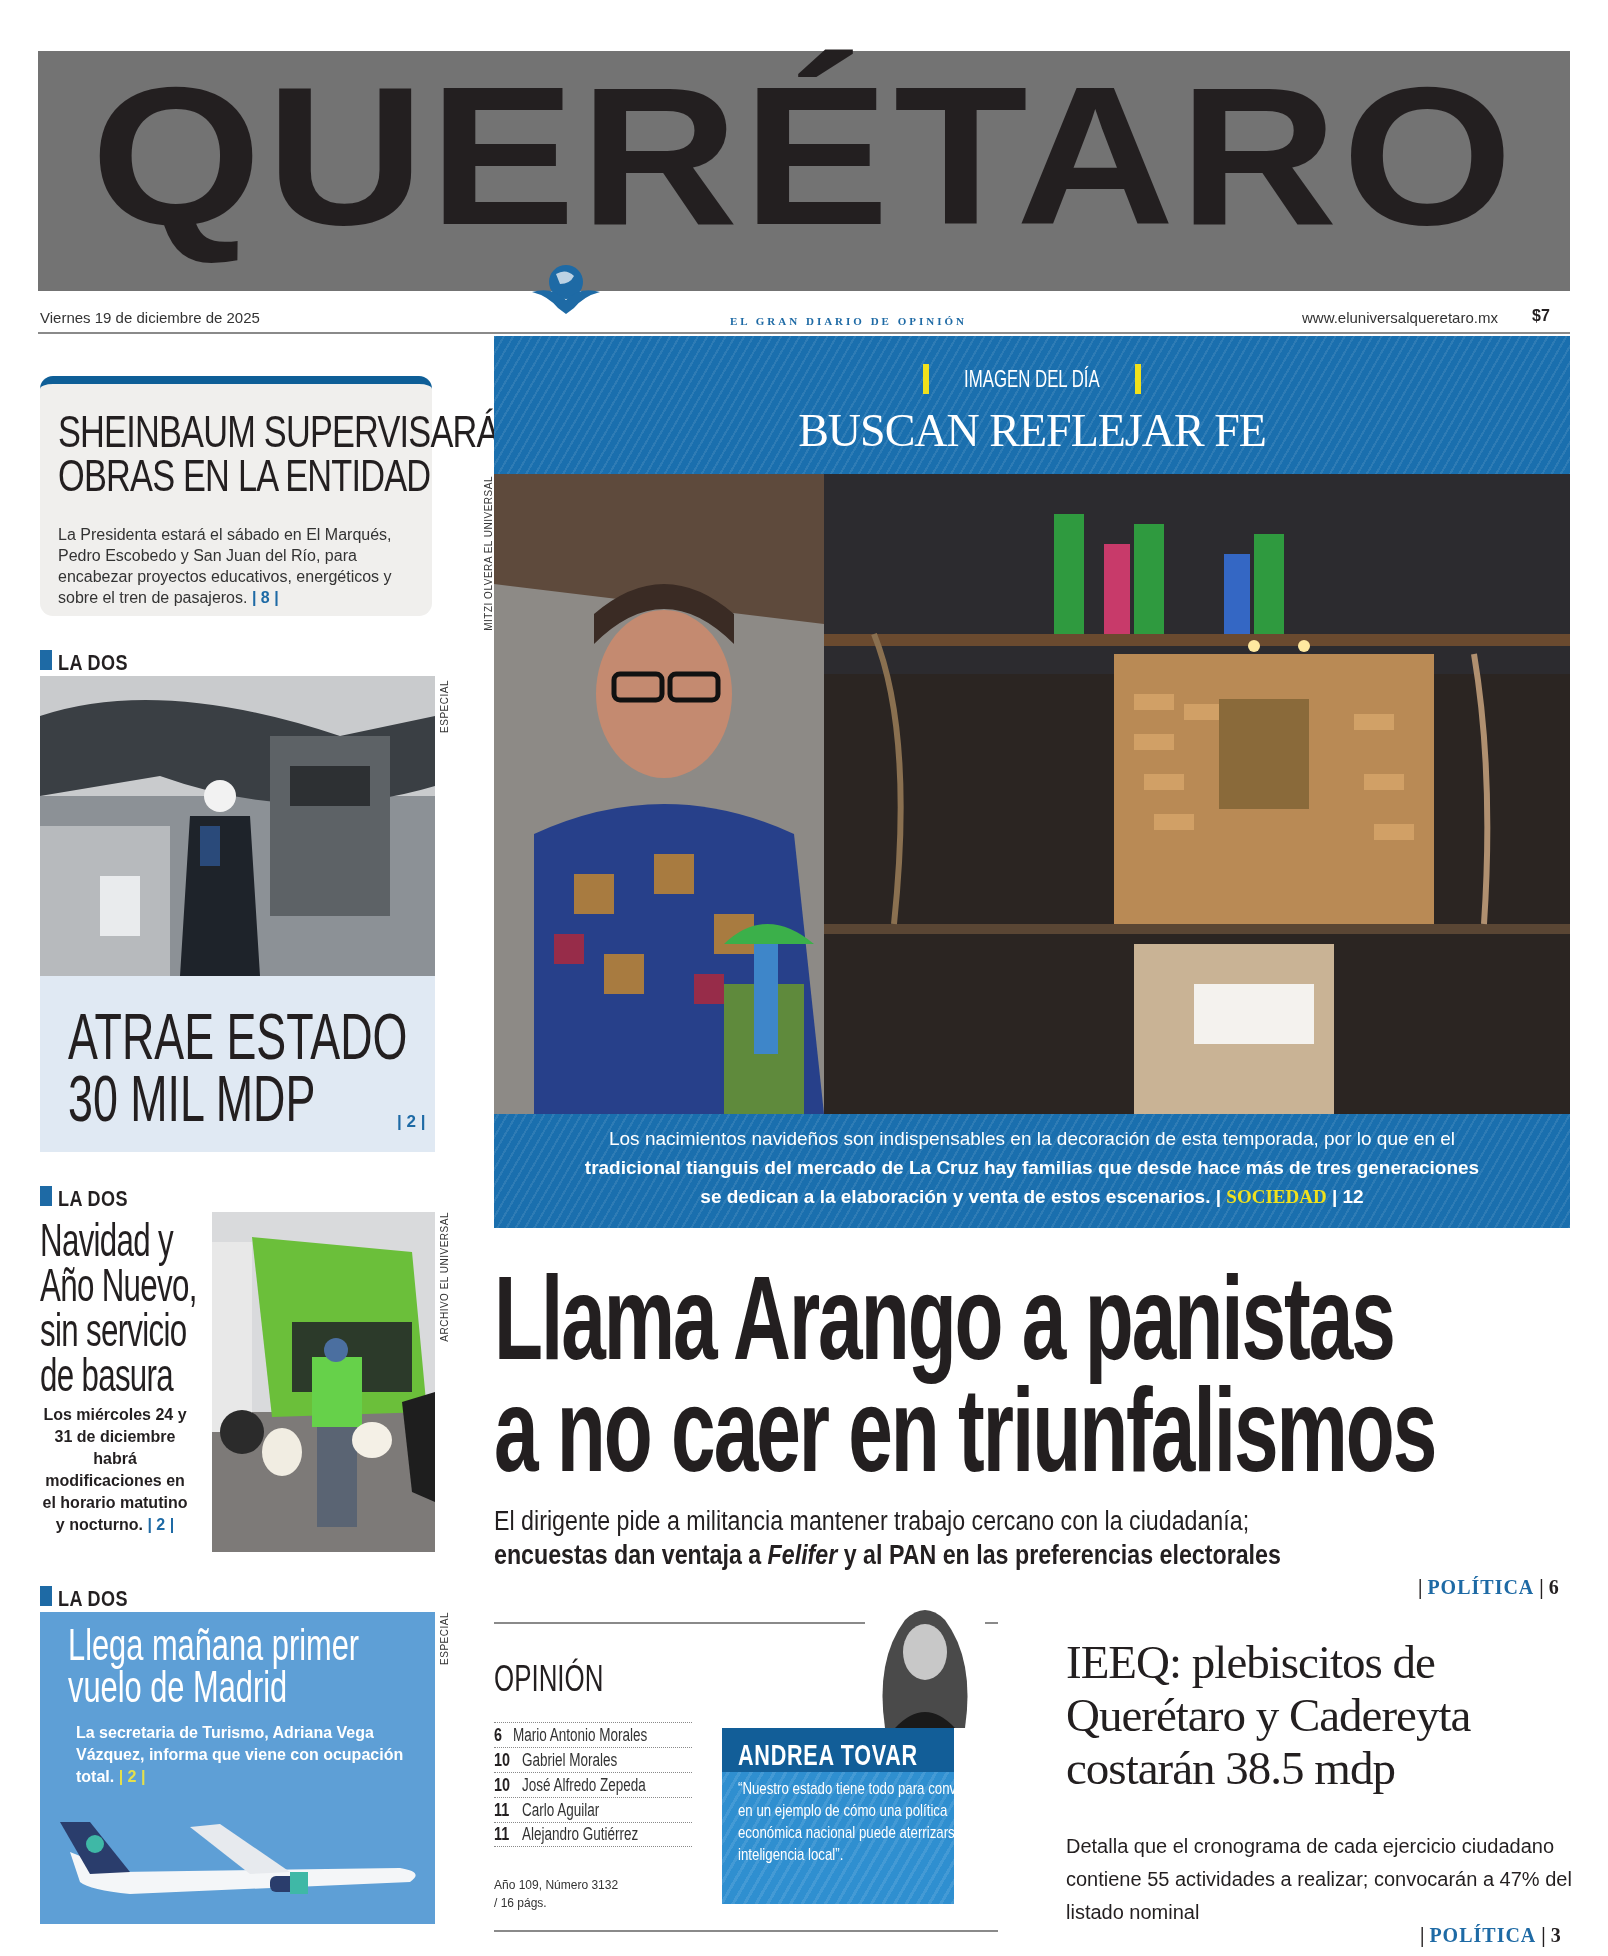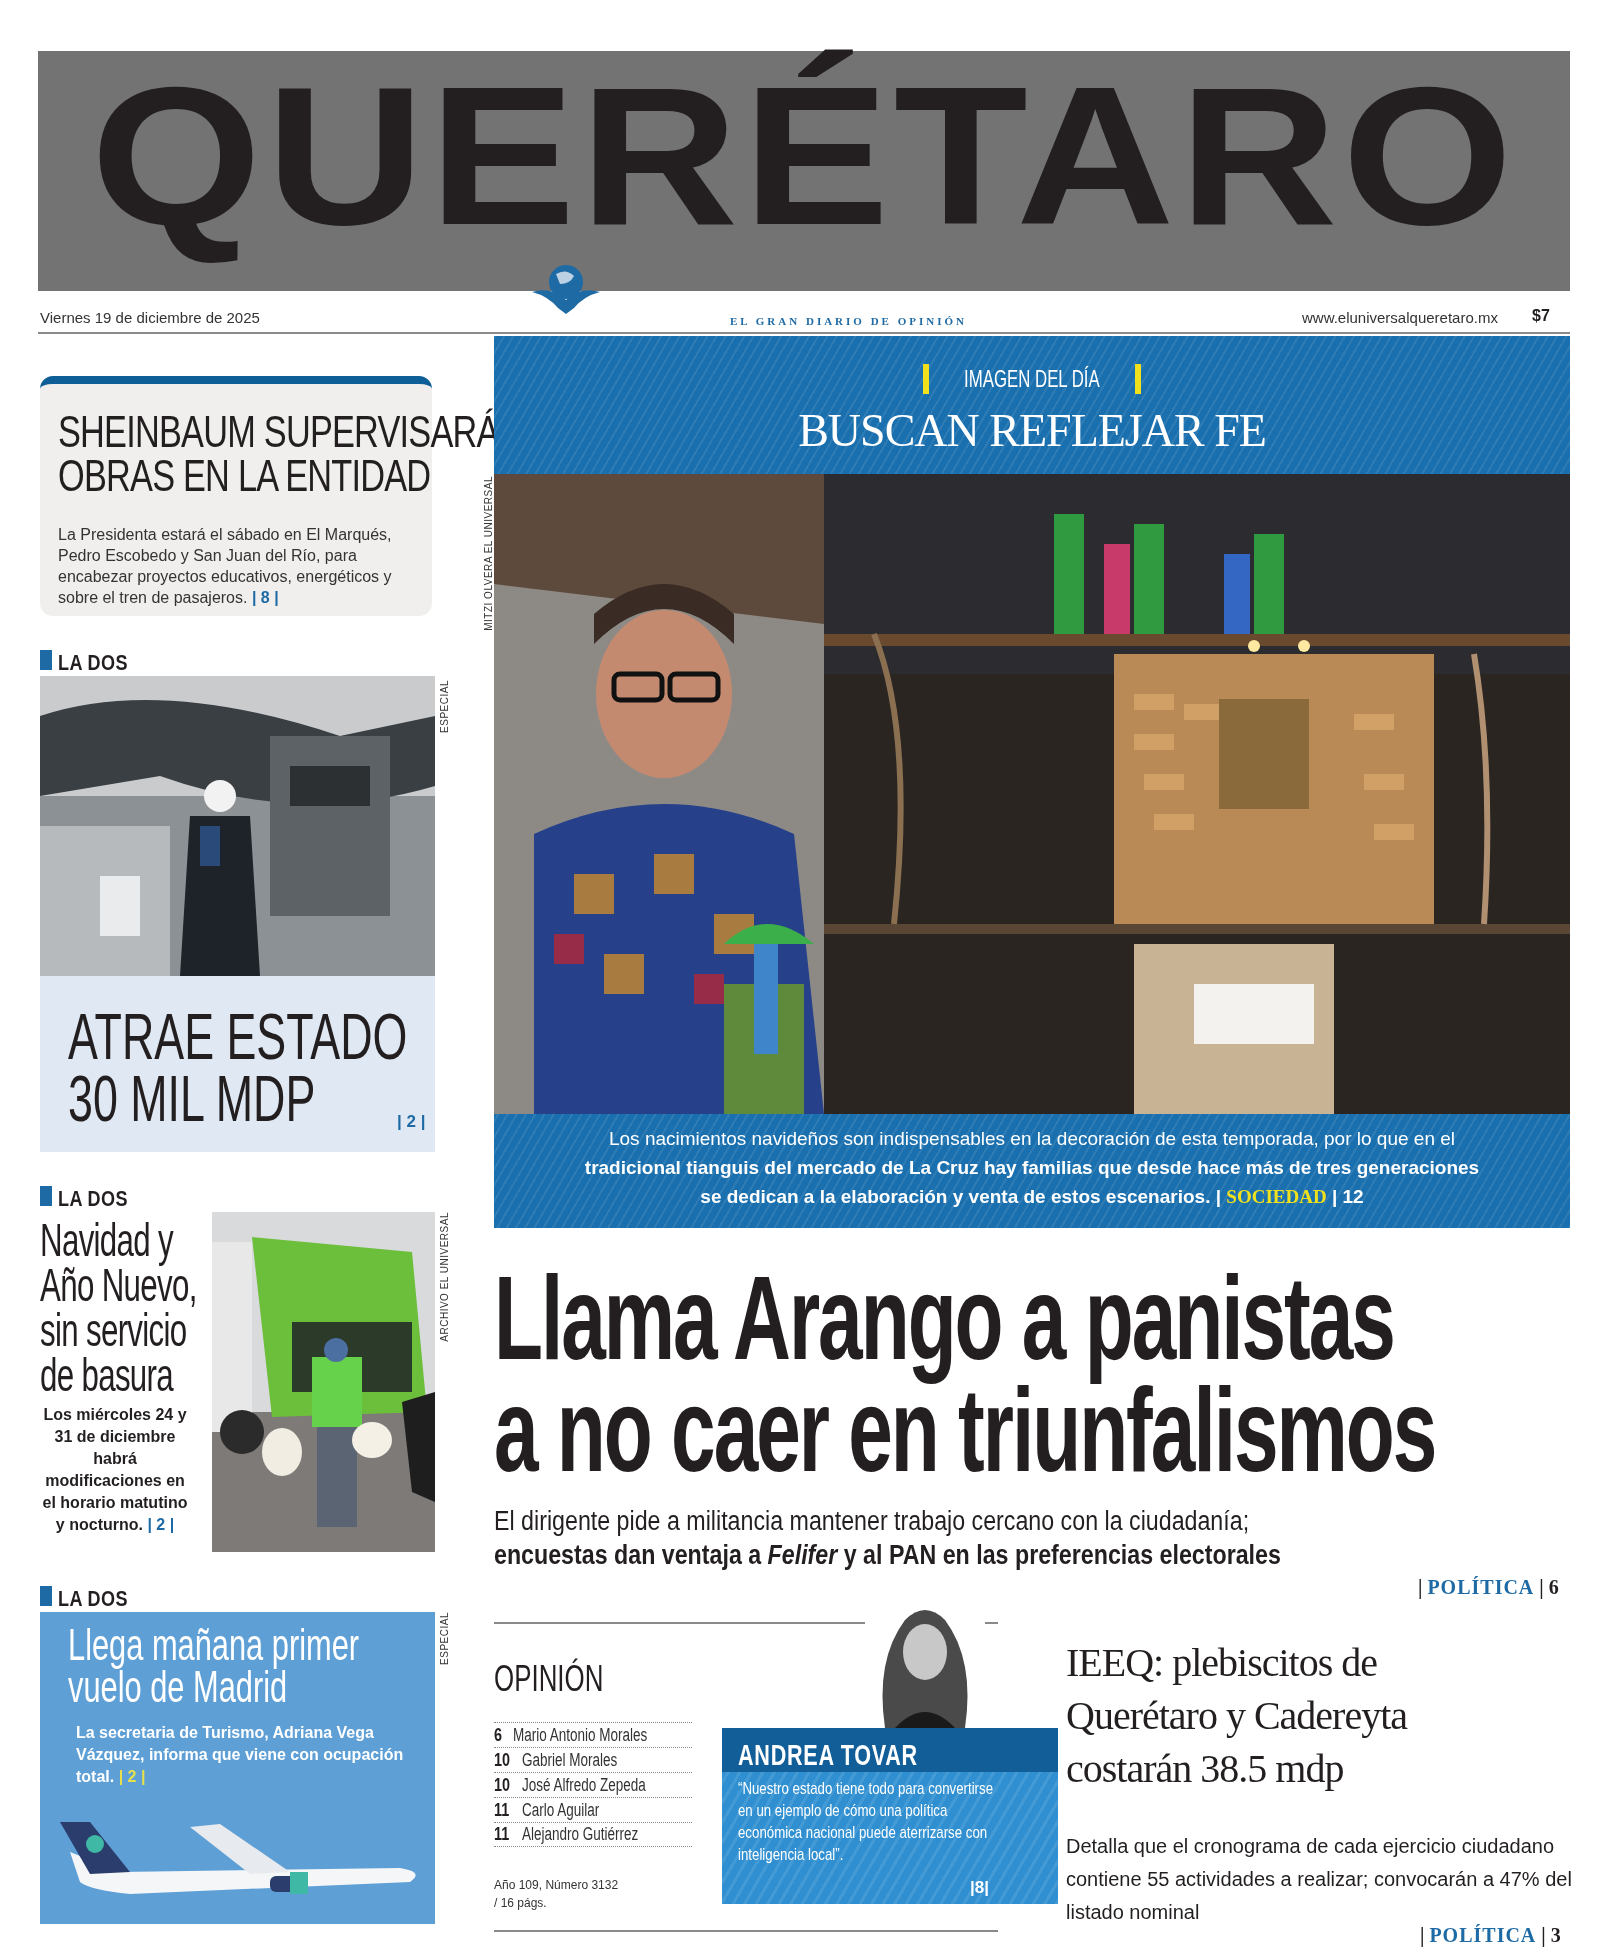--- a/index.html
+++ b/index.html
@@ -67,29 +67,29 @@
   
   .op-rule { position: absolute; left: 494px; width: 504px; height: 2px; background: #8a8a8a; }
   .op-title { position: absolute; left: 494px; top: 1658px; font-size: 36px; color: #231f20; transform: scaleX(0.72); transform-origin: left; }
   .op-list { position: absolute; left: 494px; top: 1722px; width: 198px; }
   .op-row { height: 25px; border-top: 1px dotted #8a8a8a; display: flex; align-items: center; font-size: 18px; white-space: nowrap; }
   .op-row:last-child { border-bottom: 1px dotted #8a8a8a; }
   .op-row .pg { width: 28px; font-weight: 700; transform: scaleX(0.8); transform-origin: left; }
   .op-row .nm { transform: scaleX(0.75); transform-origin: left; color: #333; }
   .op-meta { position: absolute; left: 494px; top: 1876px; font-size: 12px; line-height: 18px; color: #333; }
   .op-portrait { position: absolute; left: 865px; top: 1600px; width: 120px; height: 128px; overflow: hidden; }
-  .op-box { position: absolute; left: 722px; top: 1728px; width: 336px; height: 176px; background: #1a6fae; padding-left: 7px; }
+  .op-box { position: absolute; left: 722px; top: 1728px; width: 232px; height: 176px; background: #1a6fae; padding-left: 7px; }
   .op-box-top { position: absolute; left: 0; top: 0; width: 100%; height: 44px; background: #125e98; }
   .op-box-bottom { position: absolute; left: 0; top: 44px; width: 100%; height: 132px;
     background: #2f8fd0; background-image: repeating-linear-gradient(-60deg, rgba(255,255,255,0.1) 0 3px, transparent 3px 10px); }
   .op-name { position: absolute; left: 16px; top: 10px; color: #fff; font-weight: 700; font-size: 30px; transform: scaleX(0.72); transform-origin: left; white-space: nowrap; letter-spacing: 1px; }
   .op-quote { position: absolute; left: 16px; top: 50px; width: 330px; color: #fff; font-size: 17px; line-height: 22px; transform: scaleX(0.78); transform-origin: left; }
   .op-quote-ref { position: absolute; left: 248px; top: 150px; color: #fff; font-weight: 700; font-size: 17px; }
 
-  .ieeq-title { position: absolute; left: 1066px; top: 1636px; width: 520px; font-family: "Liberation Serif", serif; font-size: 40px; line-height: 53px; color: #231f20; letter-spacing: -1px; }
+  .ieeq-title { position: absolute; left: 1066px; top: 1636px; width: 520px; font-family: "Liberation Serif", serif; font-size: 47px; line-height: 53px; color: #231f20; letter-spacing: -1px; }
   .ieeq-body { position: absolute; left: 1066px; top: 1830px; width: 520px; font-size: 20px; line-height: 33px; color: #231f20; }
   .bottom-rule { position: absolute; left: 494px; top: 1930px; width: 504px; height: 2px; background: #8a8a8a; }
 </style>
 </head>
 <body>
 
 <div class="masthead-band">
   <div class="masthead-title">QUERÉTARO</div>
 </div>
 

